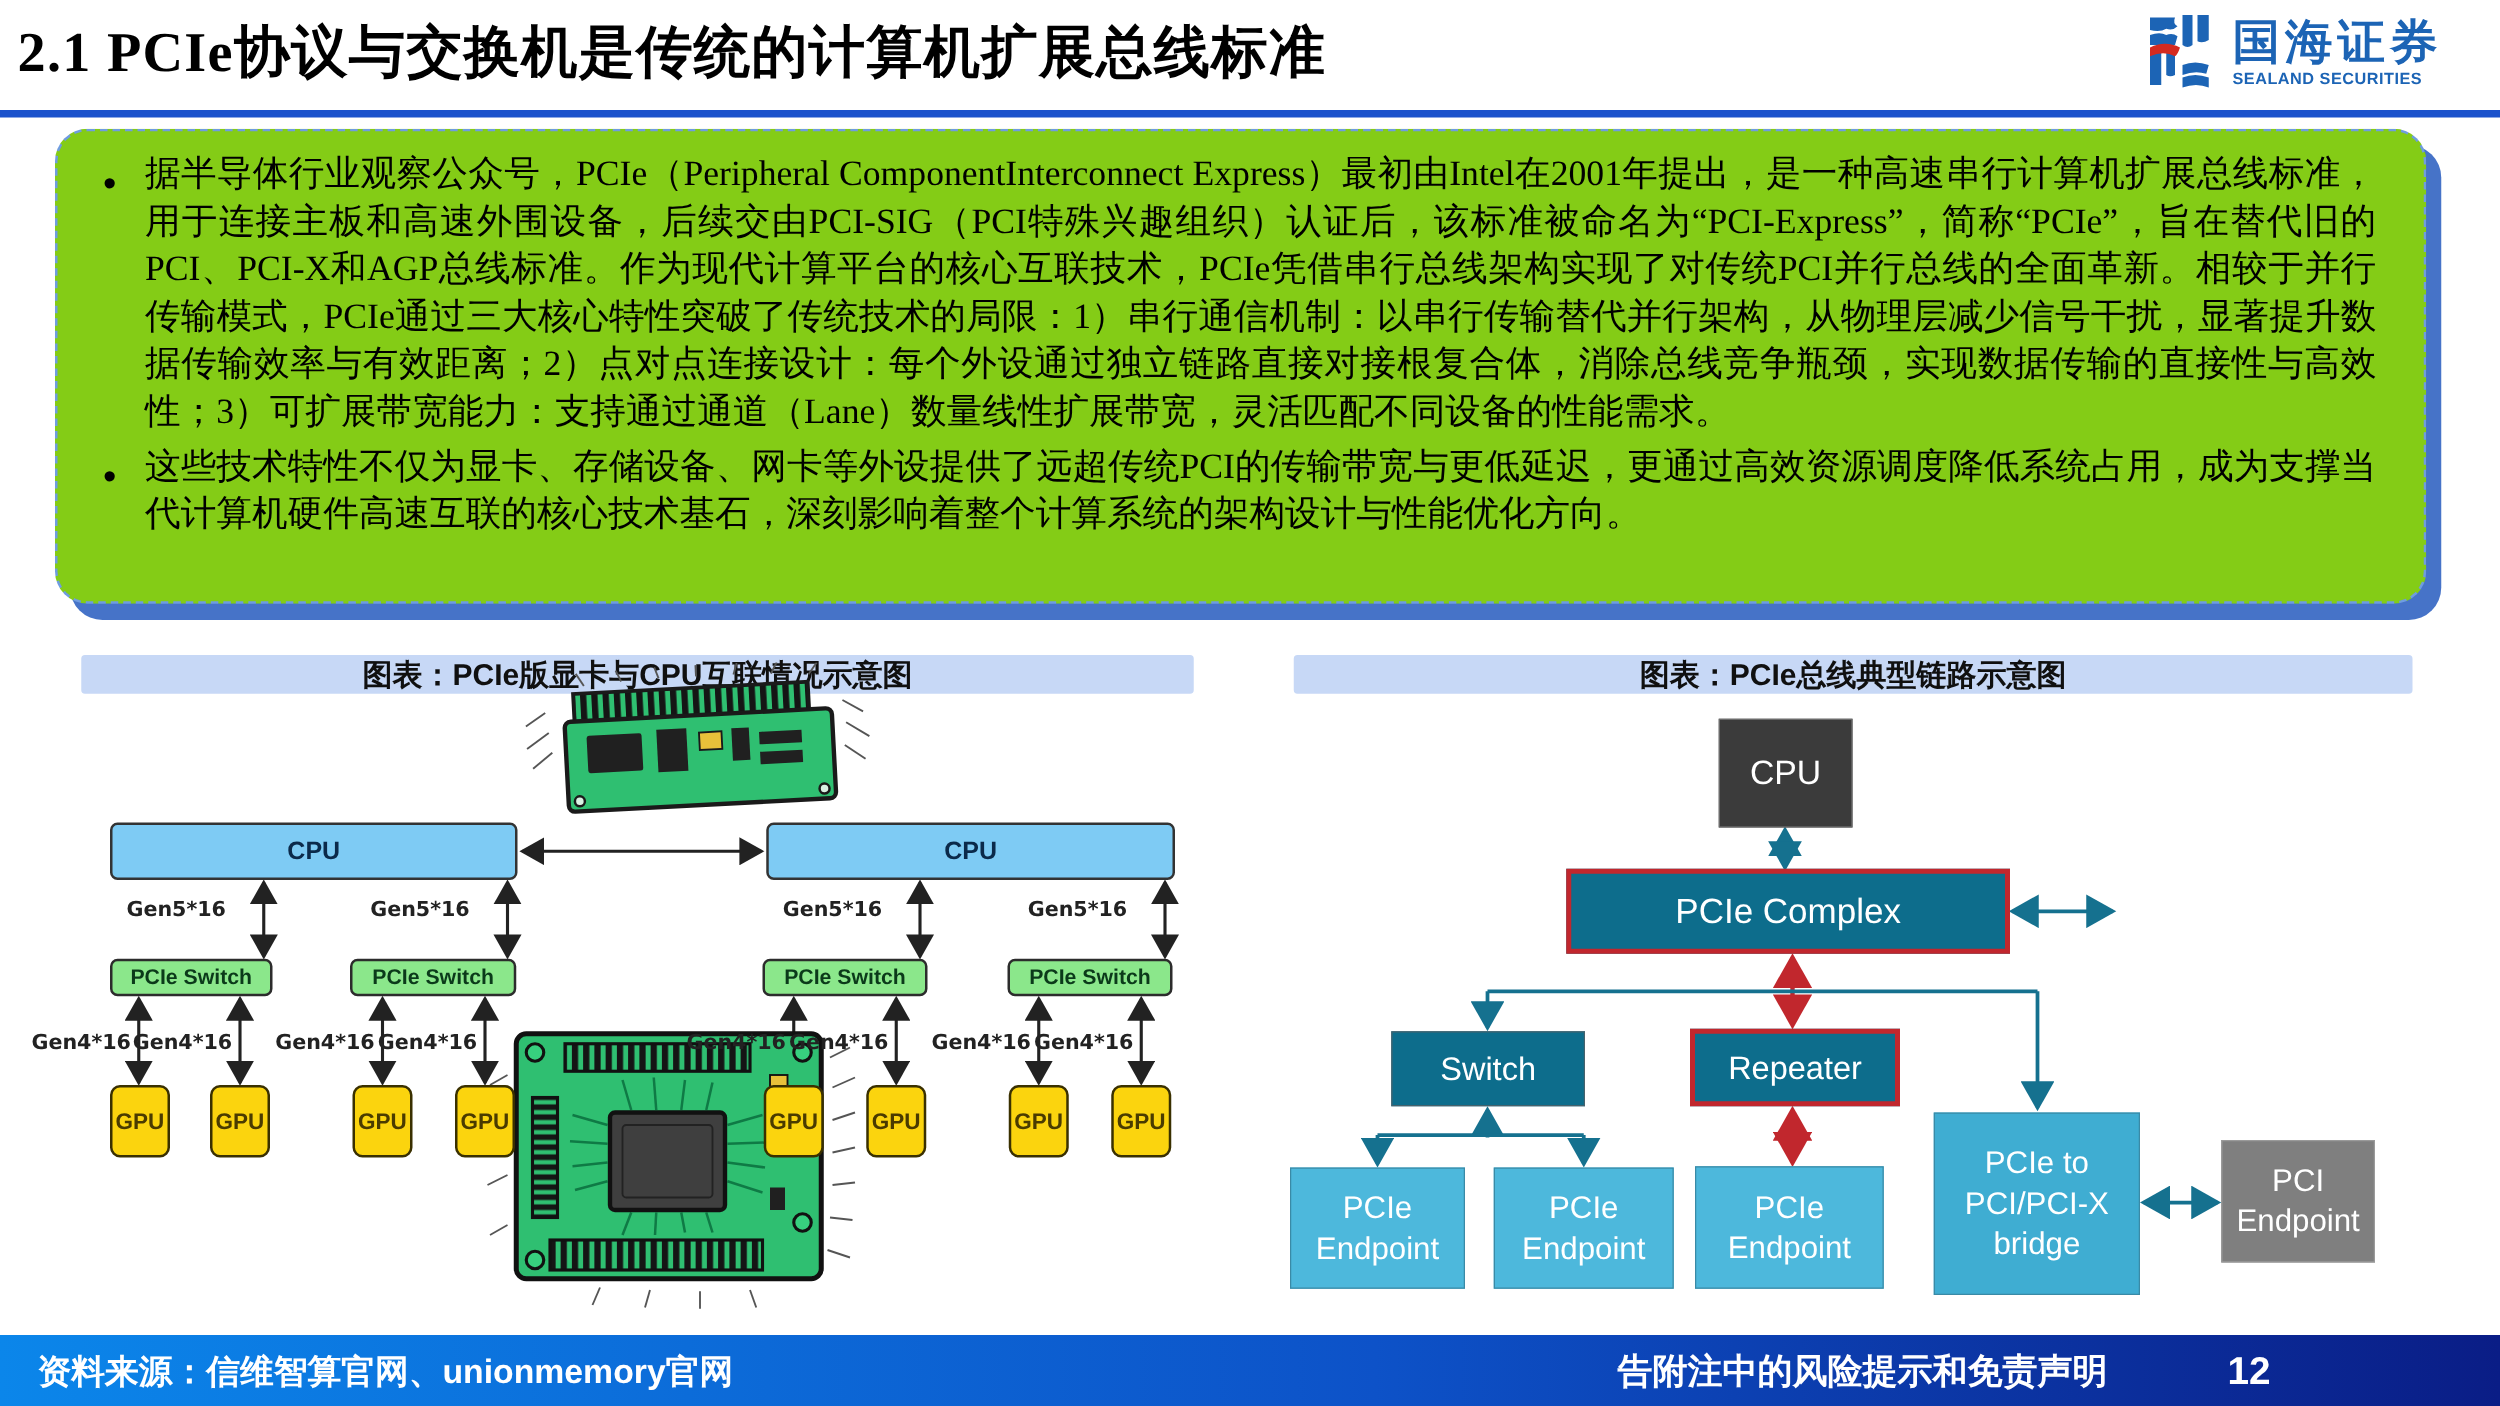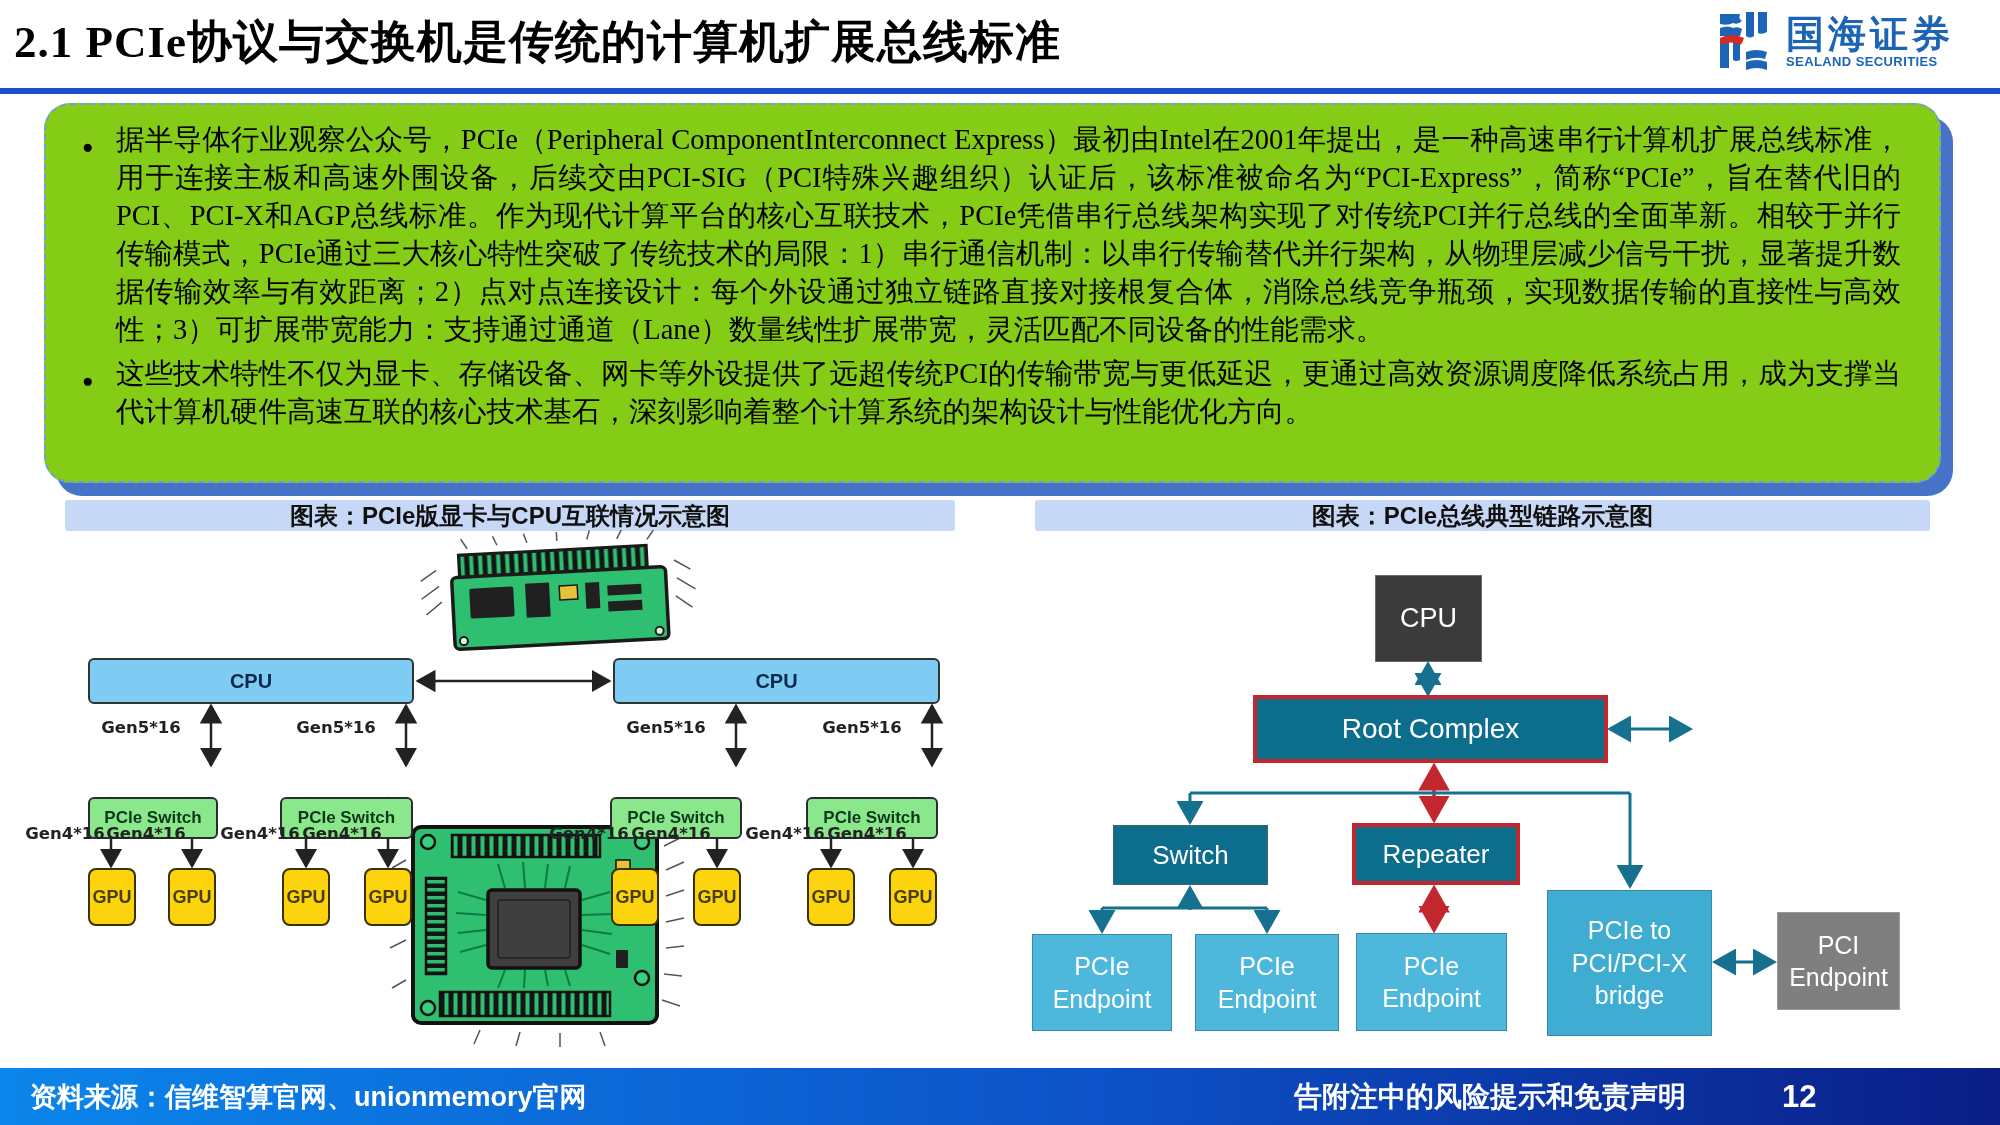--- a/index.html
+++ b/index.html
@@ -19,37 +19,37 @@
   .textbox{left:44px;top:103px;width:1897px;height:380px;background:#84cc16;
            border:2px dashed #6f9ce0;border-radius:26px;box-shadow:12px 13px 0 #4673c8;
            padding:16px 38px 0 34px;}
   .bullets{margin:0;padding:0;}
   .bullets li{list-style:none;position:relative;padding-left:36px;text-align:justify;
               font-family:"Liberation Serif",serif;font-size:28.5px;line-height:38px;color:#000;}
   .bullets li::before{content:"\25CF";position:absolute;left:2px;top:7px;font-size:19px;}
   .bullets li + li{margin-top:6px;}
 
   
-  .cap{top:500px;height:31px;background:#c7d8f6;border-radius:3px;display:flex;
+  .cap{top:524px;height:31px;background:#c7d8f6;border-radius:3px;display:flex;
        align-items:center;justify-content:center;font-weight:bold;font-size:24px;color:#101010;}
   .capL{left:65px;width:890px;}
   .capR{left:1035px;width:895px;}
 
   
   .diagL{left:60px;top:530px;width:900px;height:535px;}
   .diagR{left:1020px;top:530px;width:915px;height:535px;}
   .wires{position:absolute;left:0;top:0;width:100%;height:100%;pointer-events:none;}
 
   .n{position:absolute;display:flex;align-items:center;justify-content:center;
      box-sizing:border-box;text-align:center;}
   
   .cpuB{background:#7ecbf4;border:2px solid #333;border-radius:6px;
         font-size:20px;color:#0b2a4a;font-weight:600;height:46px;top:128px;}
   .swB{background:#8be78b;border:2px solid #2c2c2c;border-radius:6px;
-       font-size:17px;color:#0b3a1a;font-weight:600;height:42px;top:237px;margin-top:30px;}
+       font-size:17px;color:#0b3a1a;font-weight:600;height:30px;top:237px;}
   .gpuB{background:#fbd40e;border:2px solid #3a3000;border-radius:8px;
         font-size:18px;color:#4a3b00;font-weight:600;width:48px;height:58px;top:338px;}
   .lbl{position:absolute;font-size:16.5px;color:#222;font-weight:600;text-align:center;
        font-family:"DejaVu Sans",sans-serif;}
   .g5{width:100px;top:188px;}
   .g4{width:80px;top:294px;}
 
   
   .dk{background:#3b3b3b;color:#fff;border:1px solid #6a6a6a;font-size:27px;}
   .tl{background:#0d6d8c;color:#fff;border:1px solid #46626c;font-size:26px;}
@@ -269,21 +269,21 @@
     <line x1="610" y1="263" x2="610" y2="356" stroke="#15718f" stroke-width="3" marker-end="url(#mt)"></line>
     <line x1="170" y1="380" x2="170" y2="358" stroke="#15718f" stroke-width="3" marker-end="url(#mt)"></line>
     <path d="M82,378 H247" stroke="#15718f" stroke-width="3" fill="none"></path>
     <line x1="82" y1="378" x2="82" y2="401" stroke="#15718f" stroke-width="3" marker-end="url(#mt)"></line>
     <line x1="247" y1="378" x2="247" y2="401" stroke="#15718f" stroke-width="3" marker-end="url(#mt)"></line>
     <line x1="414" y1="358" x2="414" y2="400" stroke="#c1272d" stroke-width="3.5" marker-start="url(#mr)" marker-end="url(#mr)"></line>
     <line x1="695" y1="432" x2="754" y2="432" stroke="#15718f" stroke-width="3" marker-start="url(#mt)" marker-end="url(#mt)"></line>
   </svg>
 
   <div class="n dk" style="left:355px;top:45px;width:107px;height:87px;">CPU</div>
-  <div class="n tl rb" style="left:233px;top:165px;width:355px;height:68px;font-size:28px;">Root Complex</div>
+  <div class="n tl rb" style="left:233px;top:165px;width:355px;height:68px;font-size:28px;">PCIe Complex</div>
   <div class="n tl" style="left:93px;top:295px;width:155px;height:60px;">Switch</div>
   <div class="n tl rb" style="left:332px;top:293px;width:168px;height:62px;">Repeater</div>
   <div class="n lb" style="left:12px;top:404px;width:140px;height:97px;">PCIe
 Endpoint</div>
   <div class="n lb" style="left:175px;top:404px;width:144px;height:97px;">PCIe
 Endpoint</div>
   <div class="n lb rb" style="left:336px;top:403px;width:151px;height:98px;">PCIe
 Endpoint</div>
   <div class="n lb" style="left:527px;top:360px;width:165px;height:146px;background:#3fadd2;">PCIe to
 PCI/PCI-X

